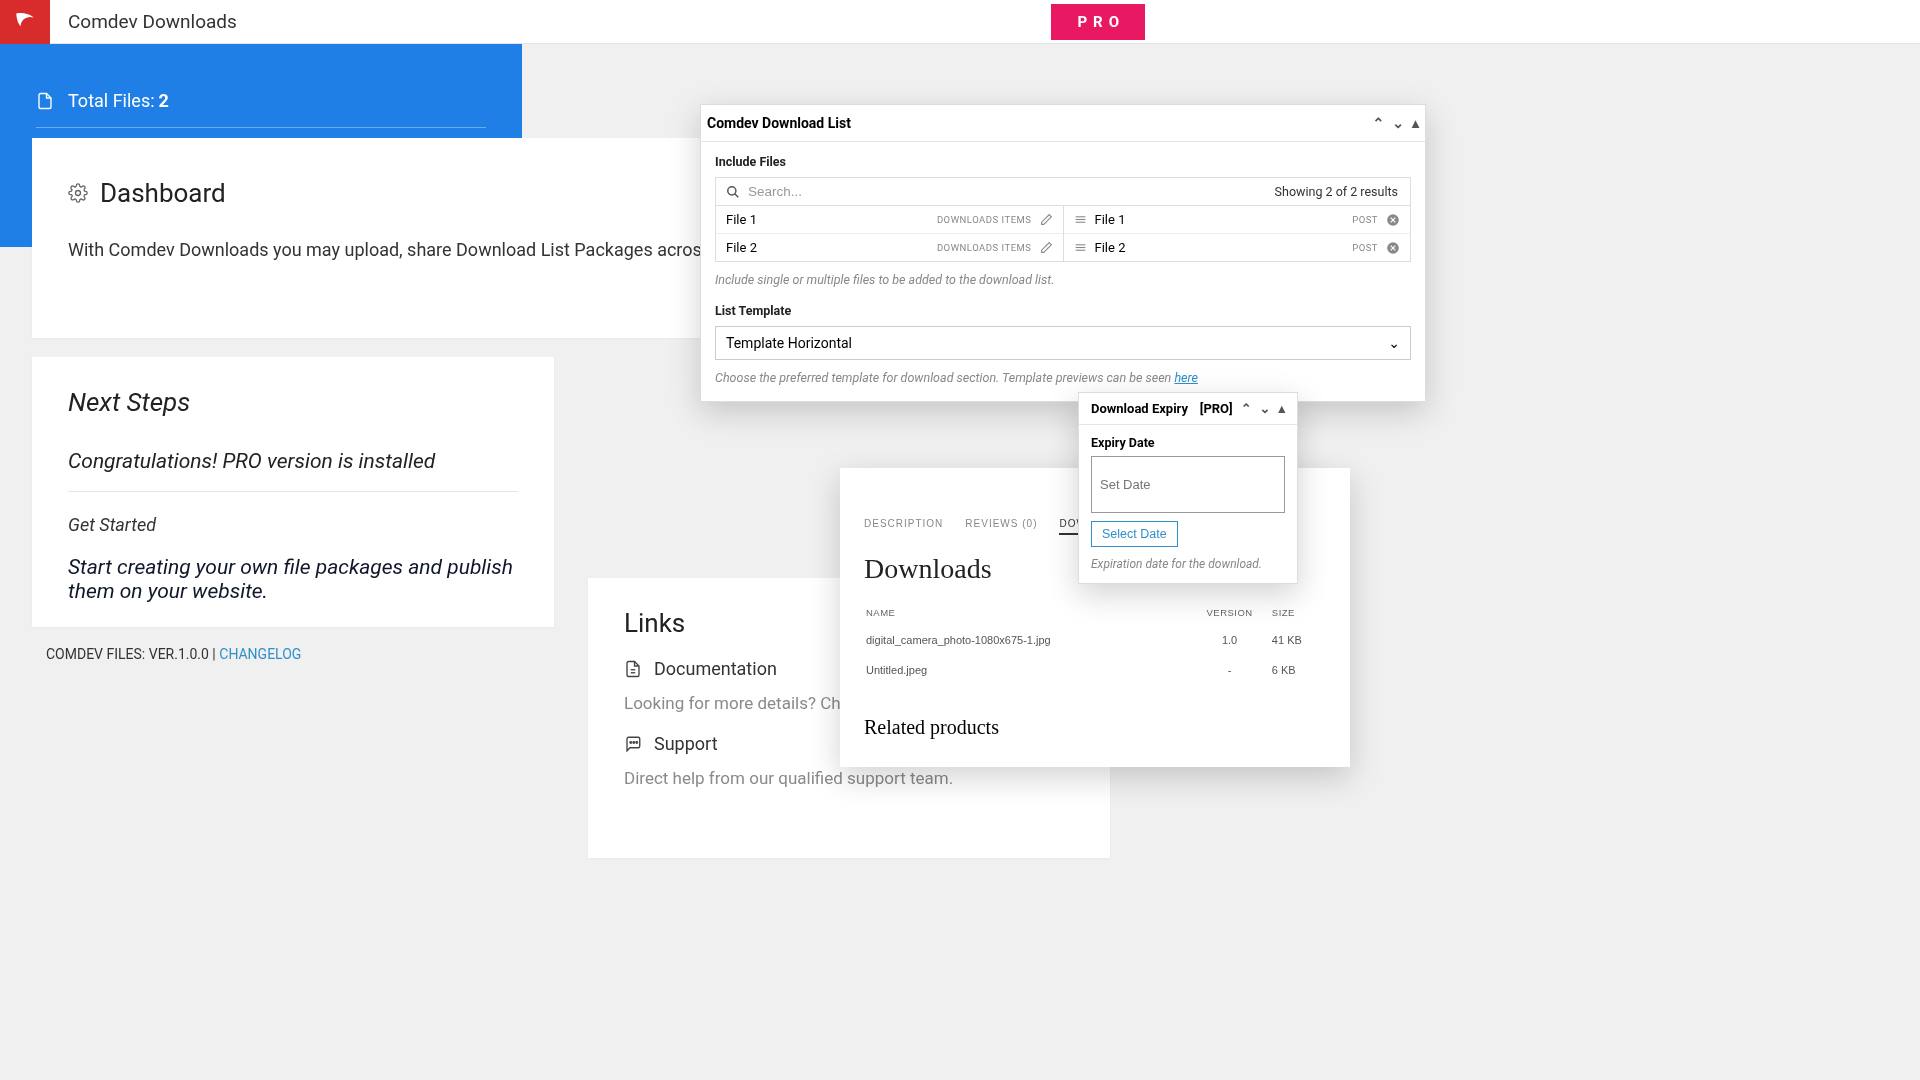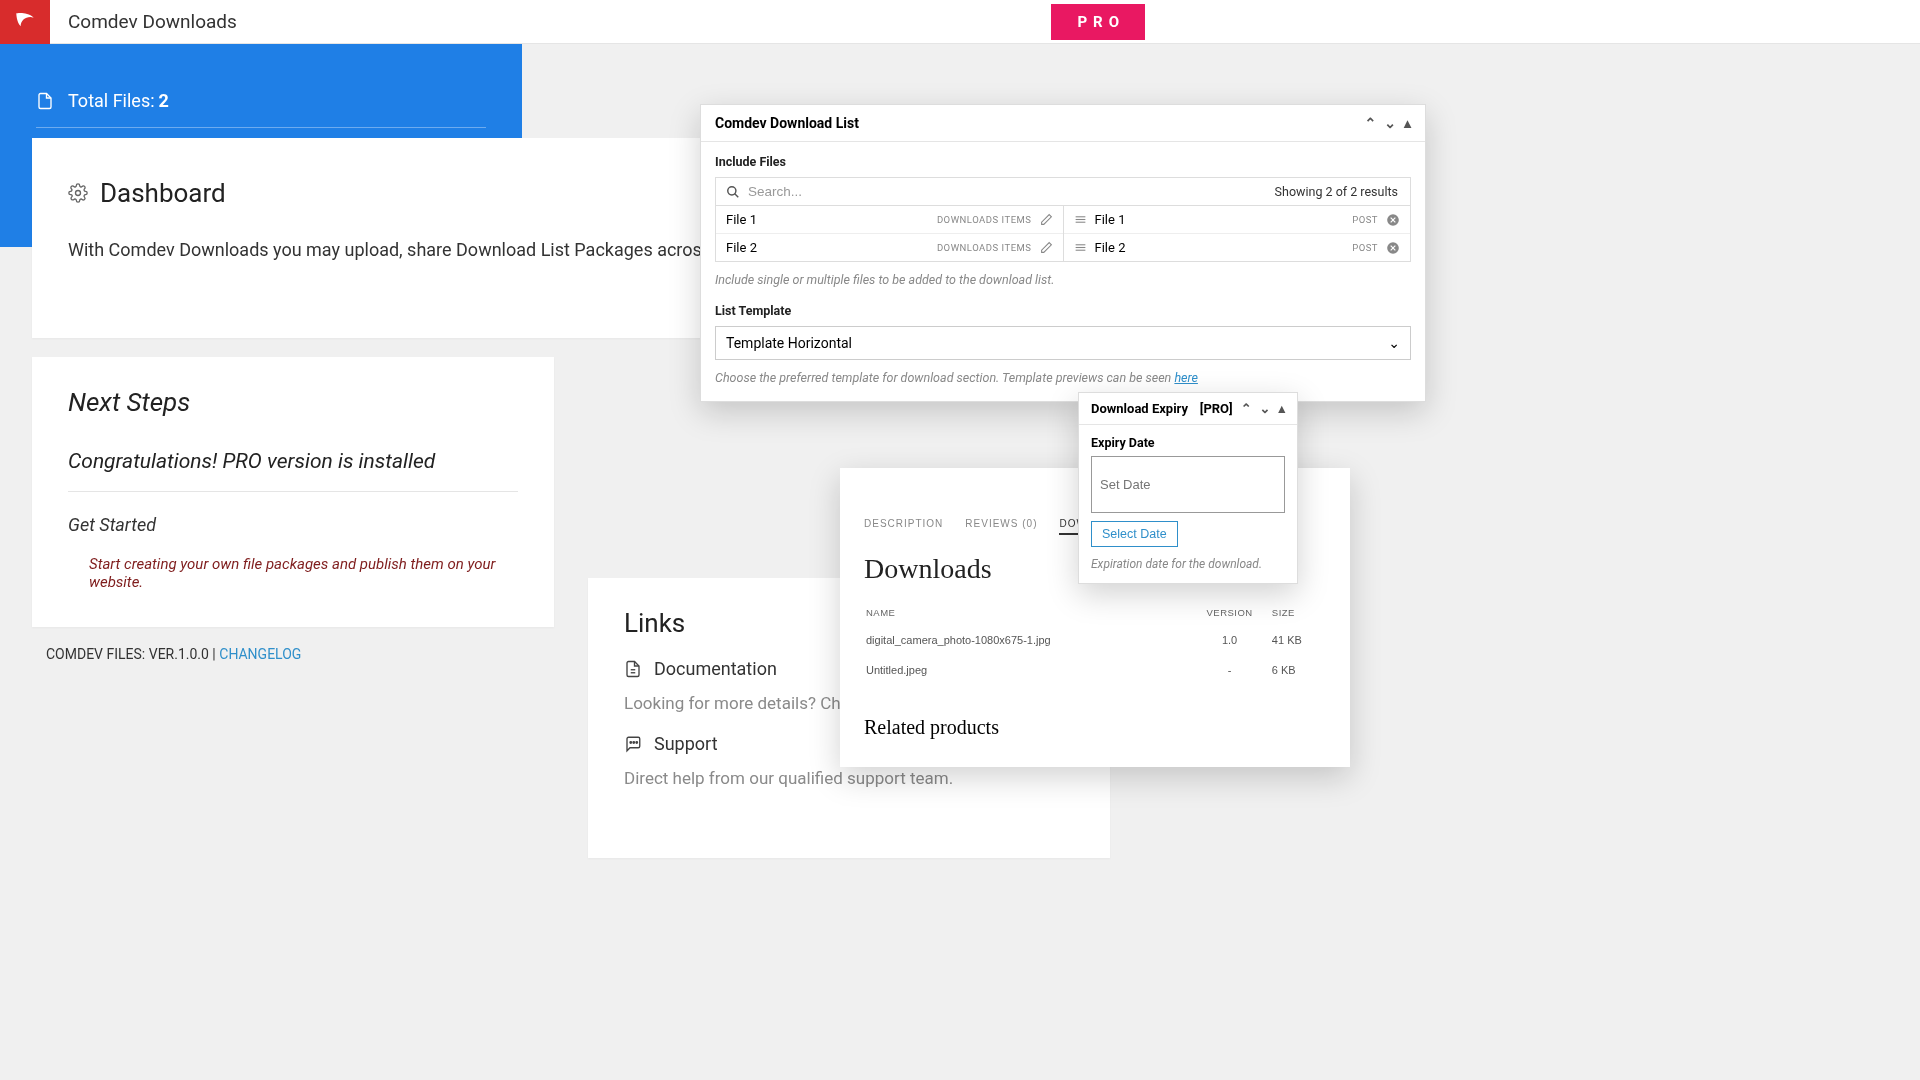--- a/index.html
+++ b/index.html
@@ -82,21 +82,21 @@
     padding: 30px 36px;
     font-style: italic;
   }
   .nextsteps-title { font-size: 26px; color: #222; font-weight: 400; }
   .congrats {
     font-size: 21px; color: #222; font-weight: 400;
     margin-top: 32px; padding-bottom: 18px;
     border-bottom: 1px solid #e5e5e5;
   }
   .getstarted { font-size: 18px; color: #333; margin-top: 22px; font-weight: 400; }
-  .getstarted-desc { font-size: 15px; color: #7f1d1d; margin-top: 20px; margin-left: 21px; }
+  .getstarted-desc { font-size: 21px; color: #0f172a; margin-top: 20px; }
 
   .version-line {
     position: absolute; left: 46px; top: 602px;
     font-size: 14px; color: #333;
   }
   .version-line a { color: #2f8fca; text-decoration: none; }
 
   
   .stats-card {
     left: 588px; top: 313px;
@@ -131,21 +131,21 @@
   .dlist-panel {
     position: absolute;
     left: 700px; top: 60px;
     width: 726px;
     background: #fff;
     border: 1px solid #ddd;
     box-shadow: 0 10px 30px rgba(0,0,0,.18);
   }
   .panel-header {
     display: flex; align-items: center; justify-content: space-between;
-    padding: 10px 14px; border-bottom: 1px solid #e5e5e5;
+    padding: 10px 6px; border-bottom: 1px solid #e5e5e5;
     font-weight: 700; font-size: 14px;
   }
   .panel-header-icons { display:flex; gap:8px; color:#555; font-size:14px; }
   .panel-header-icons span { cursor:pointer; }
   .panel-body { padding: 12px 14px 16px; }
   .section-label { font-size: 12.5px; font-weight:700; color:#222; margin-bottom:8px; }
   .search-row { display:flex; align-items:center; justify-content:space-between; border:1px solid #ddd; }
   .search-box { display:flex; align-items:center; flex:1; padding:6px 10px; }
   .search-box svg { margin-right:8px; color:#555; flex-shrink:0;}
   .search-box input { border:none; outline:none; font-size:13.5px; width:100%; color:#666; }

